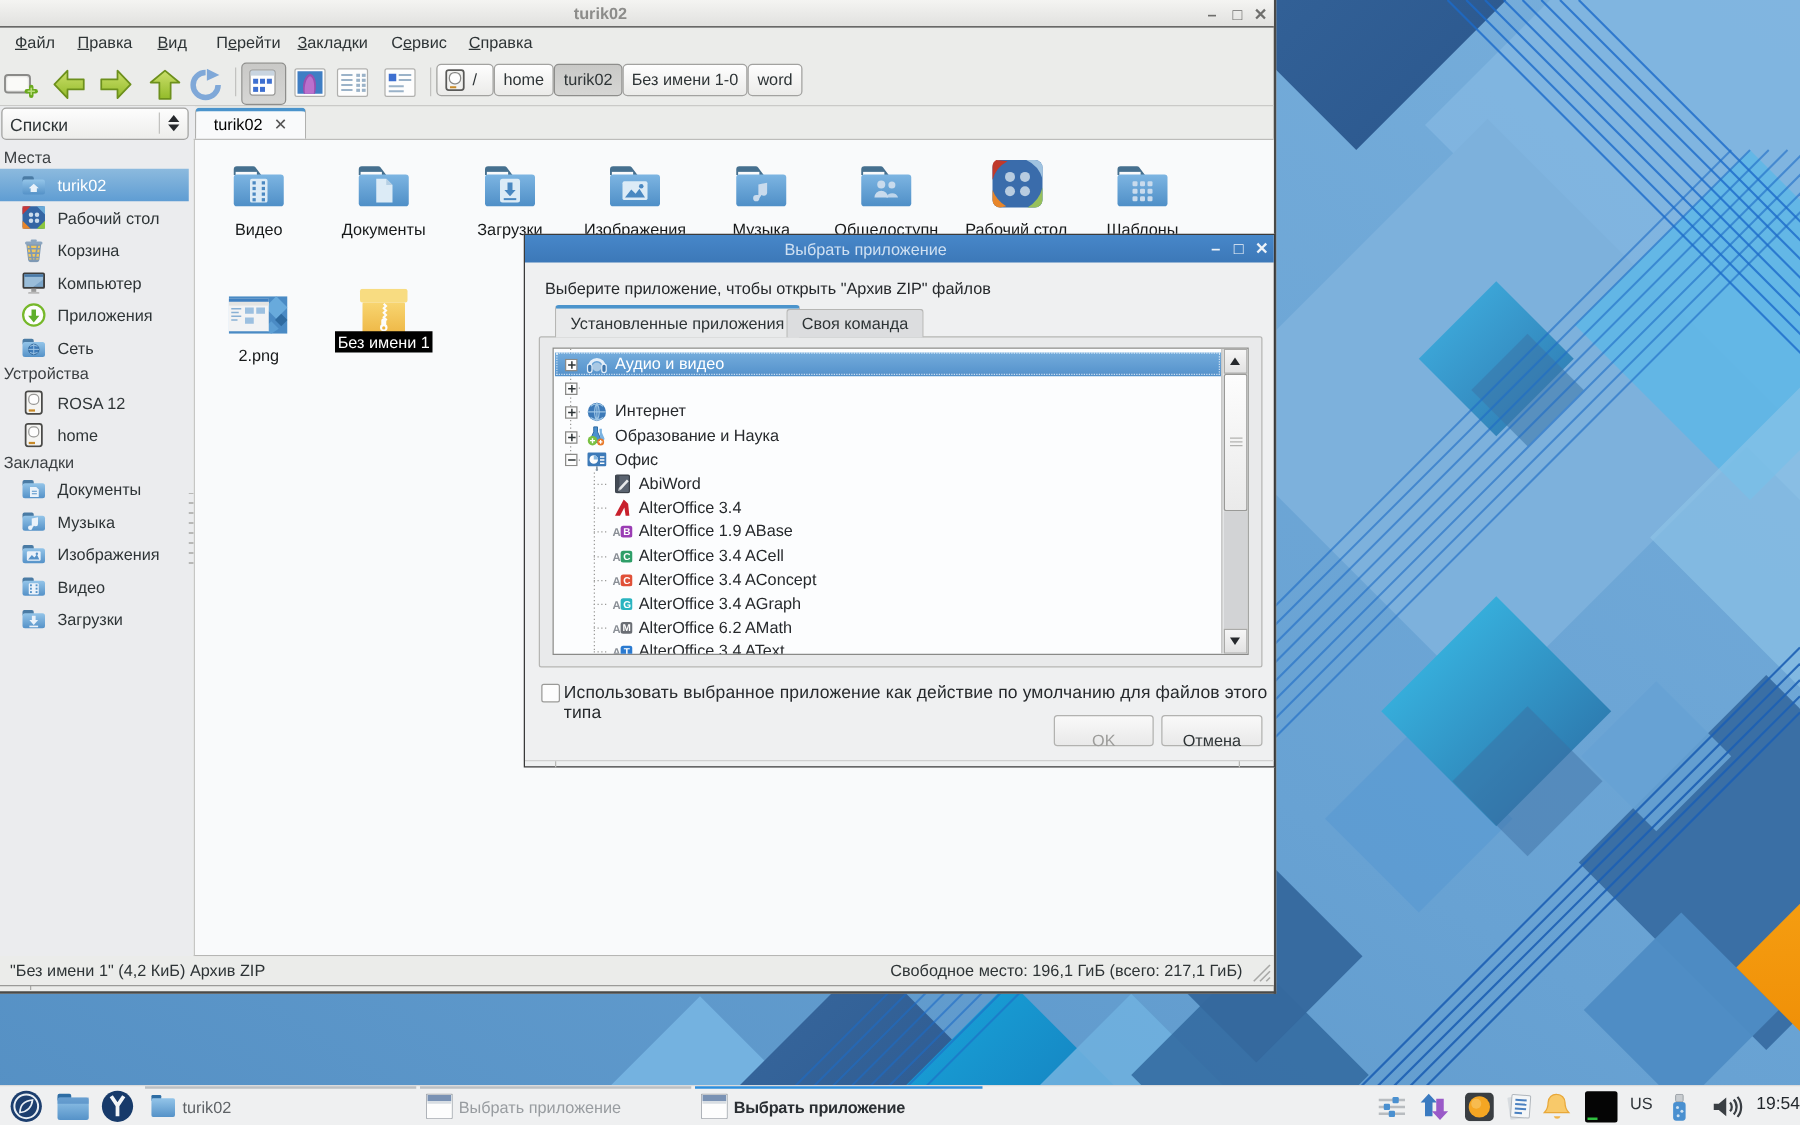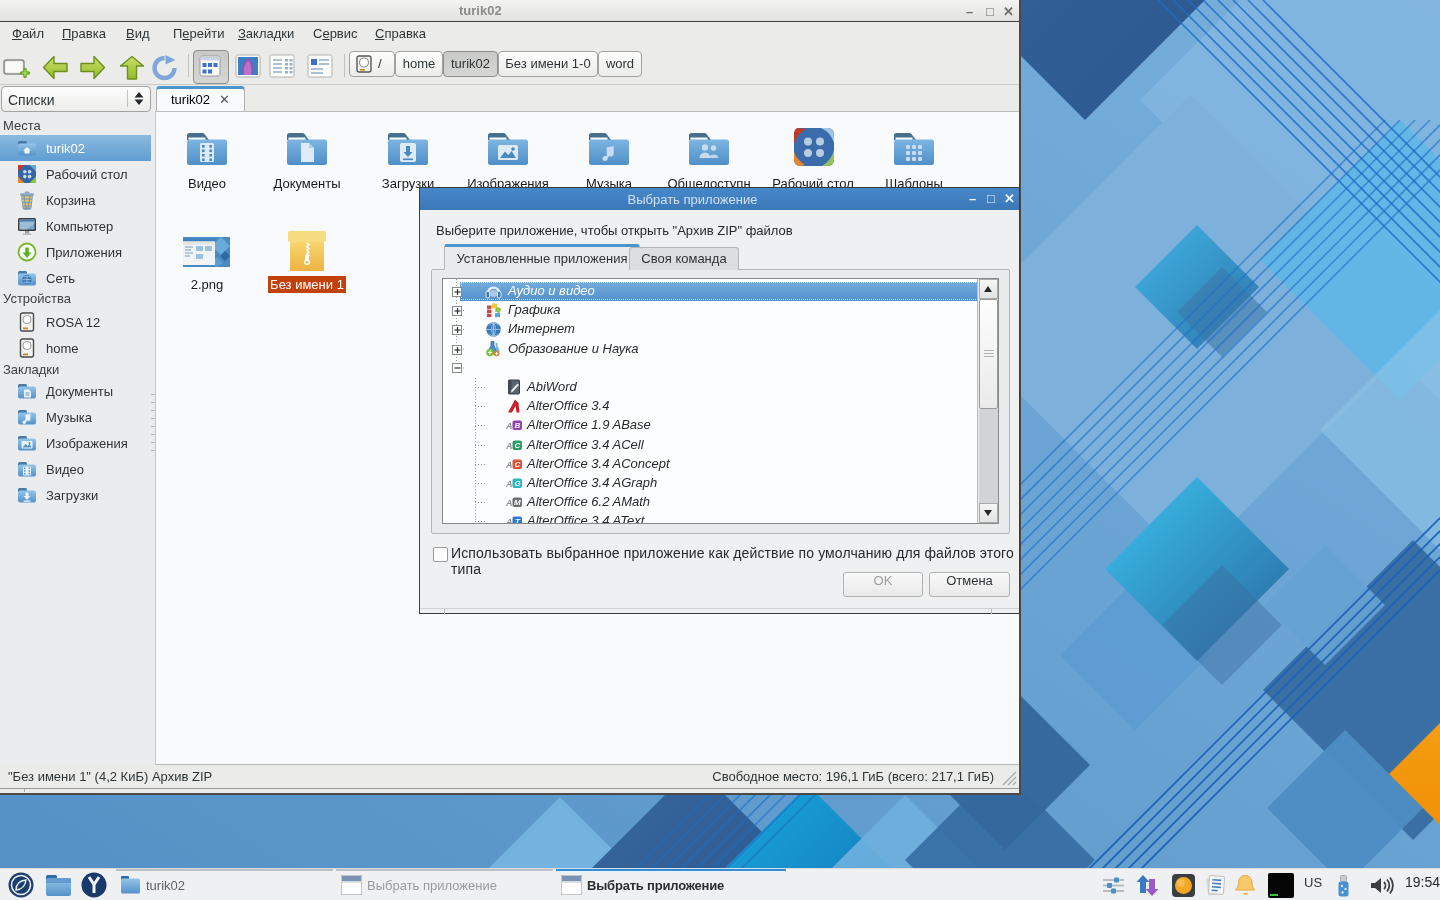--- a/index.html
+++ b/index.html
@@ -35,22 +35,22 @@
 
 #status{left:0;top:765px;width:1019px;height:23px;background:#ebecea;font-size:13px;color:#2e3436;}
 
 #dlg{left:419px;top:187px;width:601px;height:427px;background:#eff0f1;border:1px solid #3a3a3a;box-sizing:border-box;}
 #dtitle{left:0;top:0;width:599px;height:22px;background:linear-gradient(#4787c9,#3c78b8);}
 #dtitle .t{position:absolute;left:0;width:545px;top:4px;text-align:center;font-size:13px;color:#cfe0f2;}
 .dwbtn{position:absolute;top:3px;font-size:13px;color:#eef3f8;font-weight:bold;}
 #tabpane{left:11px;top:81px;width:579px;height:265px;background:#e9eaeb;border:1px solid #b6b6b4;border-radius:2px;box-sizing:border-box;}
 .dtab{position:absolute;font-size:13px;color:#2e3436;text-align:center;box-sizing:border-box;}
 #list{left:22px;top:90px;width:557px;height:246px;background:#fcfdfe;border:1px solid #8a8a88;box-sizing:border-box;overflow:hidden;}
-.trow{position:absolute;left:17px;width:533px;height:19px;font-size:13px;color:#26292c;font-style:italic;}
-#dbtn-ok,#dbtn-cancel{position:absolute;height:25px;border:1px solid #b2b2b0;border-radius:3px;background:linear-gradient(#f9f9f9,#e9e9e9);font-size:13px;text-align:center;padding-top:0;box-sizing:border-box;}
+.trow{position:absolute;left:1px;width:533px;height:19px;font-size:13px;color:#26292c;}
+#dbtn-ok,#dbtn-cancel{position:absolute;height:25px;border:1px solid #b2b2b0;border-radius:3px;background:linear-gradient(#f9f9f9,#e9e9e9);font-size:13px;text-align:center;padding-top:12px;box-sizing:border-box;}
 
 #taskbar{left:0;top:868px;width:1440px;height:32px;background:#eff0f1;border-top:1px solid #dadbdc;box-sizing:border-box;}
 .task{position:absolute;top:0;height:31px;font-size:13px;}
 .tline{position:absolute;top:0;height:2px;left:0;right:0;}
 </style>
 </head>
 <body>
 <div id="root">
  <svg id="wp" class="abs" width="1440" height="900" viewBox="0 0 1440 900" style="left:0;top:0">
   <defs>
@@ -547,21 +547,21 @@
         </div>
    <div class="cell" style="left:103px;top:119px">
           <svg class="abs" style="left:27px" width="42" height="42" viewBox="0 0 42 42">
             <rect x="2" y="0" width="38" height="11" rx="2" fill="#f8dc81"></rect>
             <rect x="4" y="11" width="34" height="29" rx="1" fill="url(#arc)"></rect>
             <path d="M21,12 l1.8,1.8 -1.8,1.8 1.8,1.8 -1.8,1.8 1.8,1.8 -1.8,1.8 1.8,1.8 -1.8,1.8" stroke="#fdfdfd" stroke-width="1.7" fill="none"></path>
             <rect x="19" y="23.5" width="4" height="6" rx="2" fill="#fdfdfd"></rect>
             <circle cx="21" cy="31" r="3" fill="#fdfdfd"></circle>
             <circle cx="21" cy="31.3" r="1.3" fill="#eeb53e"></circle>
           </svg>
-          <div class="lbl" style="top:45px;left:9px;width:78px;background:#c2410c;color:#fff;height:17px;line-height:17px">Без имени 1</div>
+          <div class="lbl" style="top:34px;left:9px;width:78px;background:#000000;color:#fff;height:17px;line-height:17px">Без имени 1</div>
         </div>
   </div>
   <div id="status" class="abs">
     <span style="position:absolute;left:8px;top:4px">"Без имени 1" (4,2 КиБ) Архив ZIP</span>
     <span style="position:absolute;right:25px;top:4px">Свободное место: 196,1 ГиБ (всего: 217,1 ГиБ)</span>
     <div style="position:absolute;left:24px;top:23px;width:1px;height:4px;background:#aaaaa8"></div>
     <svg style="position:absolute;right:2px;top:5px" width="16" height="16" viewBox="0 0 16 16">
           <g stroke="#a8a8a6" stroke-width="1.3">
             <line x1="15" y1="2" x2="2" y2="15"></line>
             <line x1="15" y1="7" x2="7" y2="15"></line>
@@ -605,50 +605,53 @@
    <div class="trow" style="top:3px;background:linear-gradient(#74acdc,#5391cb);color:#fff">
           <div style="position:absolute;left:1px;top:0px;right:1px;bottom:1px;border:1px dotted rgba(255,255,255,.7)"></div>
     <svg class="abs" style="left:25px;top:1px" width="17" height="17" viewBox="0 0 17 17">
             <path d="M2.6,10.5 a5.9,5.9 0 0 1 11.8,0" fill="none" stroke="#e4eef8" stroke-width="2.4"></path>
             <circle cx="8.5" cy="10.5" r="3.6" fill="#aac9e4"></circle>
             <rect x="1" y="8.2" width="3.6" height="6.8" rx="1.8" fill="#3f77ad" stroke="#e4eef8" stroke-width="1"></rect>
             <rect x="12.4" y="8.2" width="3.6" height="6.8" rx="1.8" fill="#3f77ad" stroke="#e4eef8" stroke-width="1"></rect>
           </svg>
     <span style="position:absolute;left:48px;top:1px">Аудио и видео</span>
         </div>
-   <div class="trow" style="top:22px">
-    <svg class="abs" style="left:25px;top:1px" width="17" height="17" viewBox="0 0 17 17">
-            <g fill="#cc4444">
-              <rect x="2" y="3.5" width="4.4" height="3.4"></rect>
-              <rect x="2" y="7.6" width="4.4" height="3.4"></rect>
-              <rect x="2" y="11.7" width="4.4" height="3.4"></rect>
-            </g>
-            <rect x="7" y="1.5" width="5" height="5" fill="#f0c83a" transform="rotate(12 9.5 4)"></rect>
-            <rect x="10.5" y="5.5" width="5" height="5" fill="#8cc63e" transform="rotate(24 13 8)"></rect>
-            <rect x="10" y="11" width="5" height="4.2" fill="#58a8dc"></rect>
-          </svg>
-    <span style="position:absolute;left:48px;top:1px">Графика</span>
-        </div>
    <div class="trow" style="top:41px">
     <svg class="abs" style="left:25px;top:1px" width="17" height="17" viewBox="0 0 17 17">
             <circle cx="8.5" cy="8.5" r="7.3" fill="#3d7ab8"></circle>
             <path d="M3.5,4 a8,8 0 0 1 10,0 M3.5,13 a8,8 0 0 0 10,0 M8.5,1.2 v14.6 M1.2,8.5 h14.6 M8.5,1.2 a10,13 0 0 1 0,14.6 M8.5,1.2 a10,13 0 0 0 0,14.6" stroke="#9cc4e4" stroke-width=".9" fill="none"></path>
           </svg>
     <span style="position:absolute;left:48px;top:1px">Интернет</span>
         </div>
    <div class="trow" style="top:61px">
     <svg class="abs" style="left:25px;top:0px" width="17" height="17" viewBox="0 0 17 17">
             <path d="M6,1.5 h3 v4 l3,6.5 a1.5,1.5 0 0 1 -1.4,2 h-6.2 a1.5,1.5 0 0 1 -1.4,-2 l3,-6.5 Z" fill="#4a90d0" stroke="#2e6aa0" stroke-width=".8"></path>
             <path d="M10.5,3 h2 v3 l2,4.5 a1.2,1.2 0 0 1 -1.1,1.7 h-2" fill="#6aaade" opacity=".9"></path>
             <circle cx="5" cy="12.5" r="3.8" fill="#7ac143"></circle>
             <path d="M5,10.5 v4 M3,12.5 h4" stroke="#fff" stroke-width="1.1"></path>
             <circle cx="11.5" cy="13.5" r="2.8" fill="#e87a2a"></circle>
             <path d="M11.5,12 v3 M10,13.5 h3" stroke="#fff" stroke-width="1"></path>
           </svg>
     <span style="position:absolute;left:48px;top:1px">Образование и Наука</span>
+        </div>
+   <div class="trow" style="top:80px">
+    <svg class="abs" style="left:25px;top:1px" width="17" height="17" viewBox="0 0 17 17">
+            <rect x="1" y="2" width="15" height="11" rx="1" fill="#3d7ab8"></rect>
+            <circle cx="6" cy="7.5" r="3.4" fill="#fdfdfd"></circle>
+            <path d="M6,7.5 L6,4.1 A3.4,3.4 0 0 0 2.8,9.2 Z" fill="#3d7ab8" transform="rotate(180 6 7.5)" opacity="0"></path>
+            <path d="M6,7.5 L9.4,7.5 A3.4,3.4 0 0 0 6,4.1 Z" fill="#88b8e0"></path>
+            <g stroke="#fdfdfd" stroke-width="1.2">
+              <line x1="11" y1="5.5" x2="14.5" y2="5.5"></line>
+              <line x1="11" y1="8" x2="14.5" y2="8"></line>
+              <line x1="11" y1="10.5" x2="14.5" y2="10.5"></line>
+            </g>
+            <line x1="8.5" y1="13" x2="8.5" y2="15.5" stroke="#8a9aa8" stroke-width="1.4"></line>
+            <circle cx="8.5" cy="15.8" r="1" fill="#8a9aa8"></circle>
+          </svg>
+    <span style="position:absolute;left:48px;top:1px">Офис</span>
         </div>
    <div class="trow" style="top:99px">
     <svg class="abs" style="left:46px;top:1px" width="16" height="16" viewBox="0 0 16 16">
             <rect x="2.5" y="1" width="11" height="14" rx="1" fill="#5a6370" stroke="#3a4048" stroke-width="1"></rect>
             <rect x="2.5" y="1" width="3" height="14" fill="#434a54"></rect>
             <path d="M5,11.5 L11.5,4.5 L13,6 L6.5,13 Z" fill="#e8eaec"></path>
             <path d="M5,11.5 L6.5,13 L4.5,13.7 Z" fill="#c8cacc"></path>
           </svg>
     <span style="position:absolute;left:67px;top:1px">AbiWord</span>
         </div>

